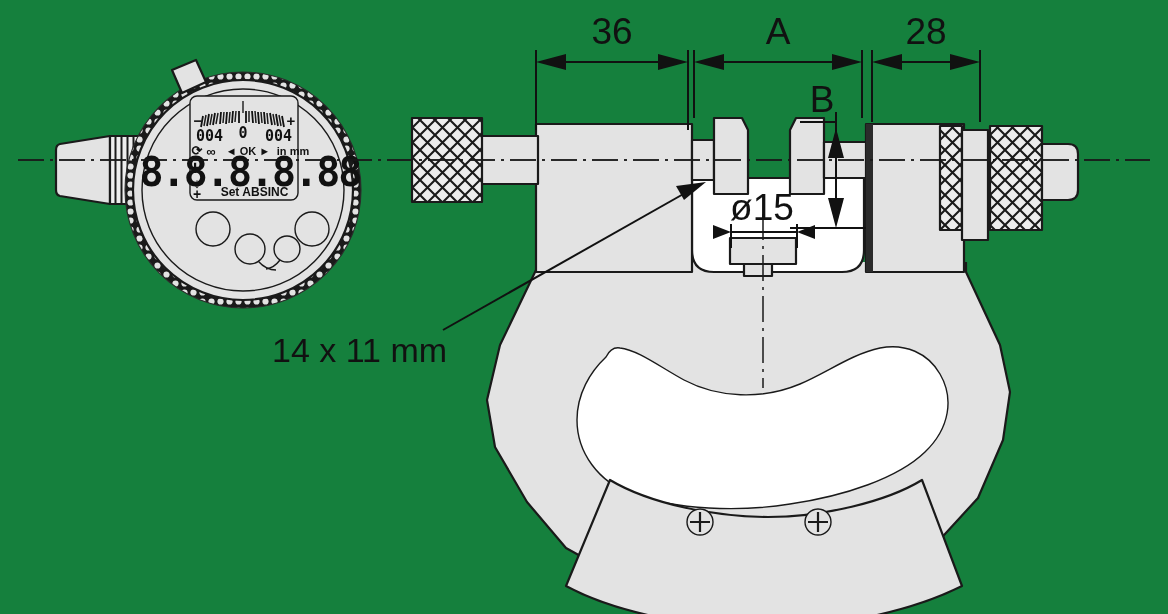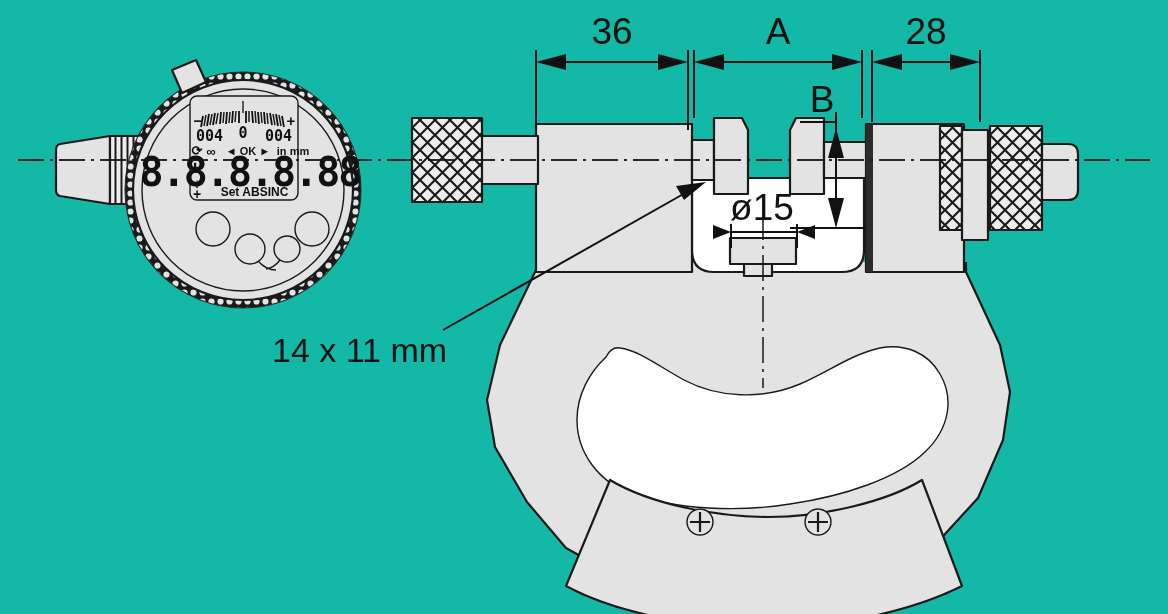--- a/index.html
+++ b/index.html
@@ -7,21 +7,21 @@
     padding: 0;
     background: #ffffff;
   }
   body {
     font-family: "Liberation Sans", sans-serif;
   }
   #canvas {
     position: relative;
     width: 1168px;
     height: 614px;
-    background: #14b8a6;
+    background: #15803d;
     overflow: hidden;
   }
   svg#drawing {
     display: block;
     width: 1168px;
     height: 614px;
   }
   .fill-metal { fill: #e3e3e3; }
   .fill-white { fill: #ffffff; }
   .stroke-main {

